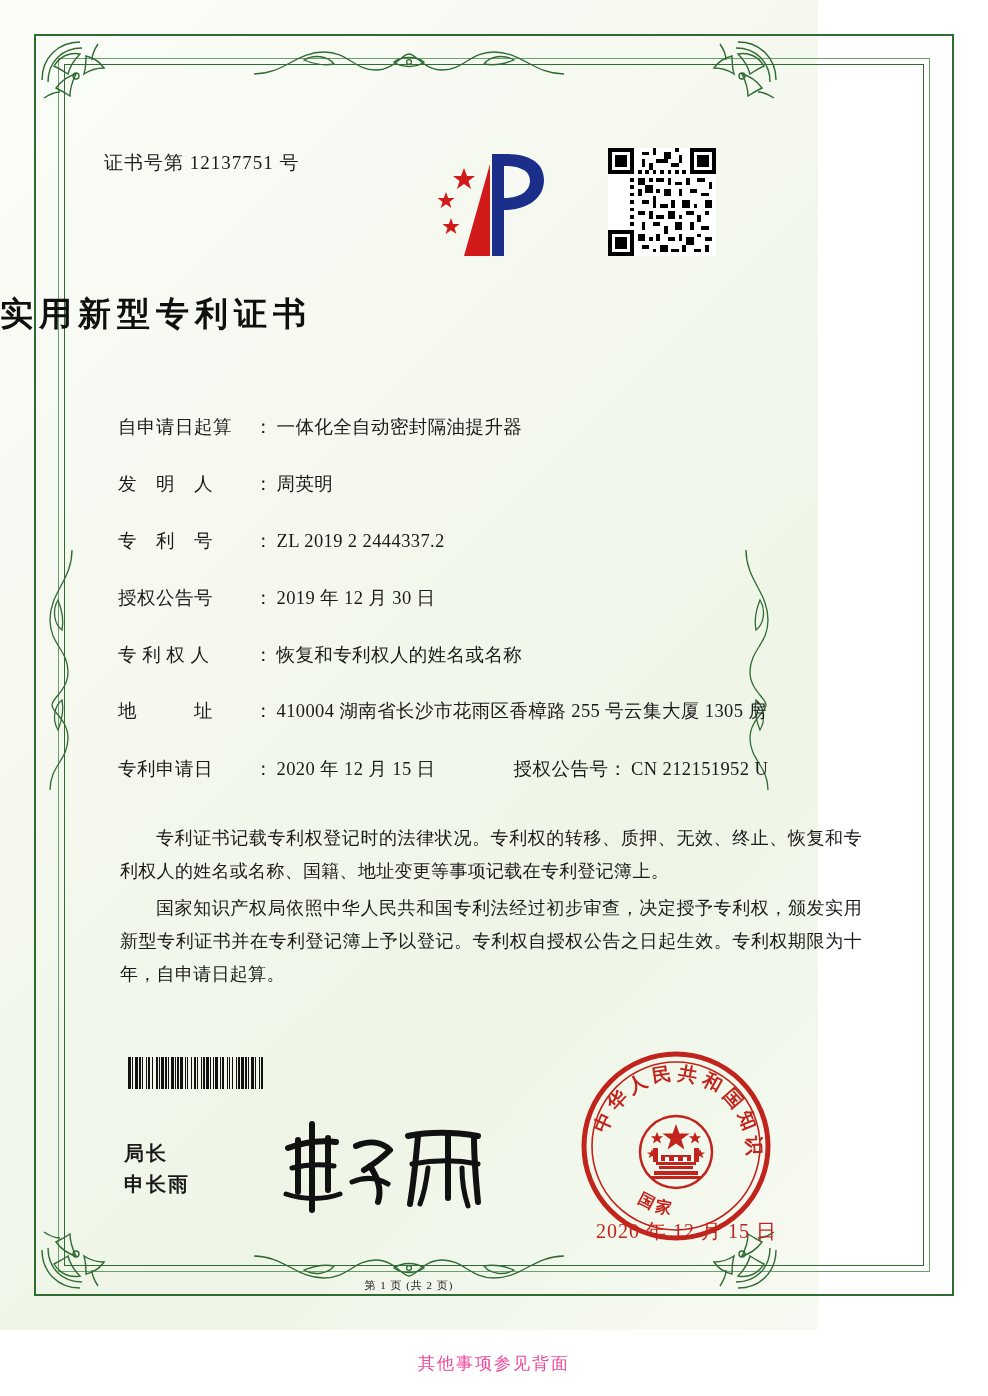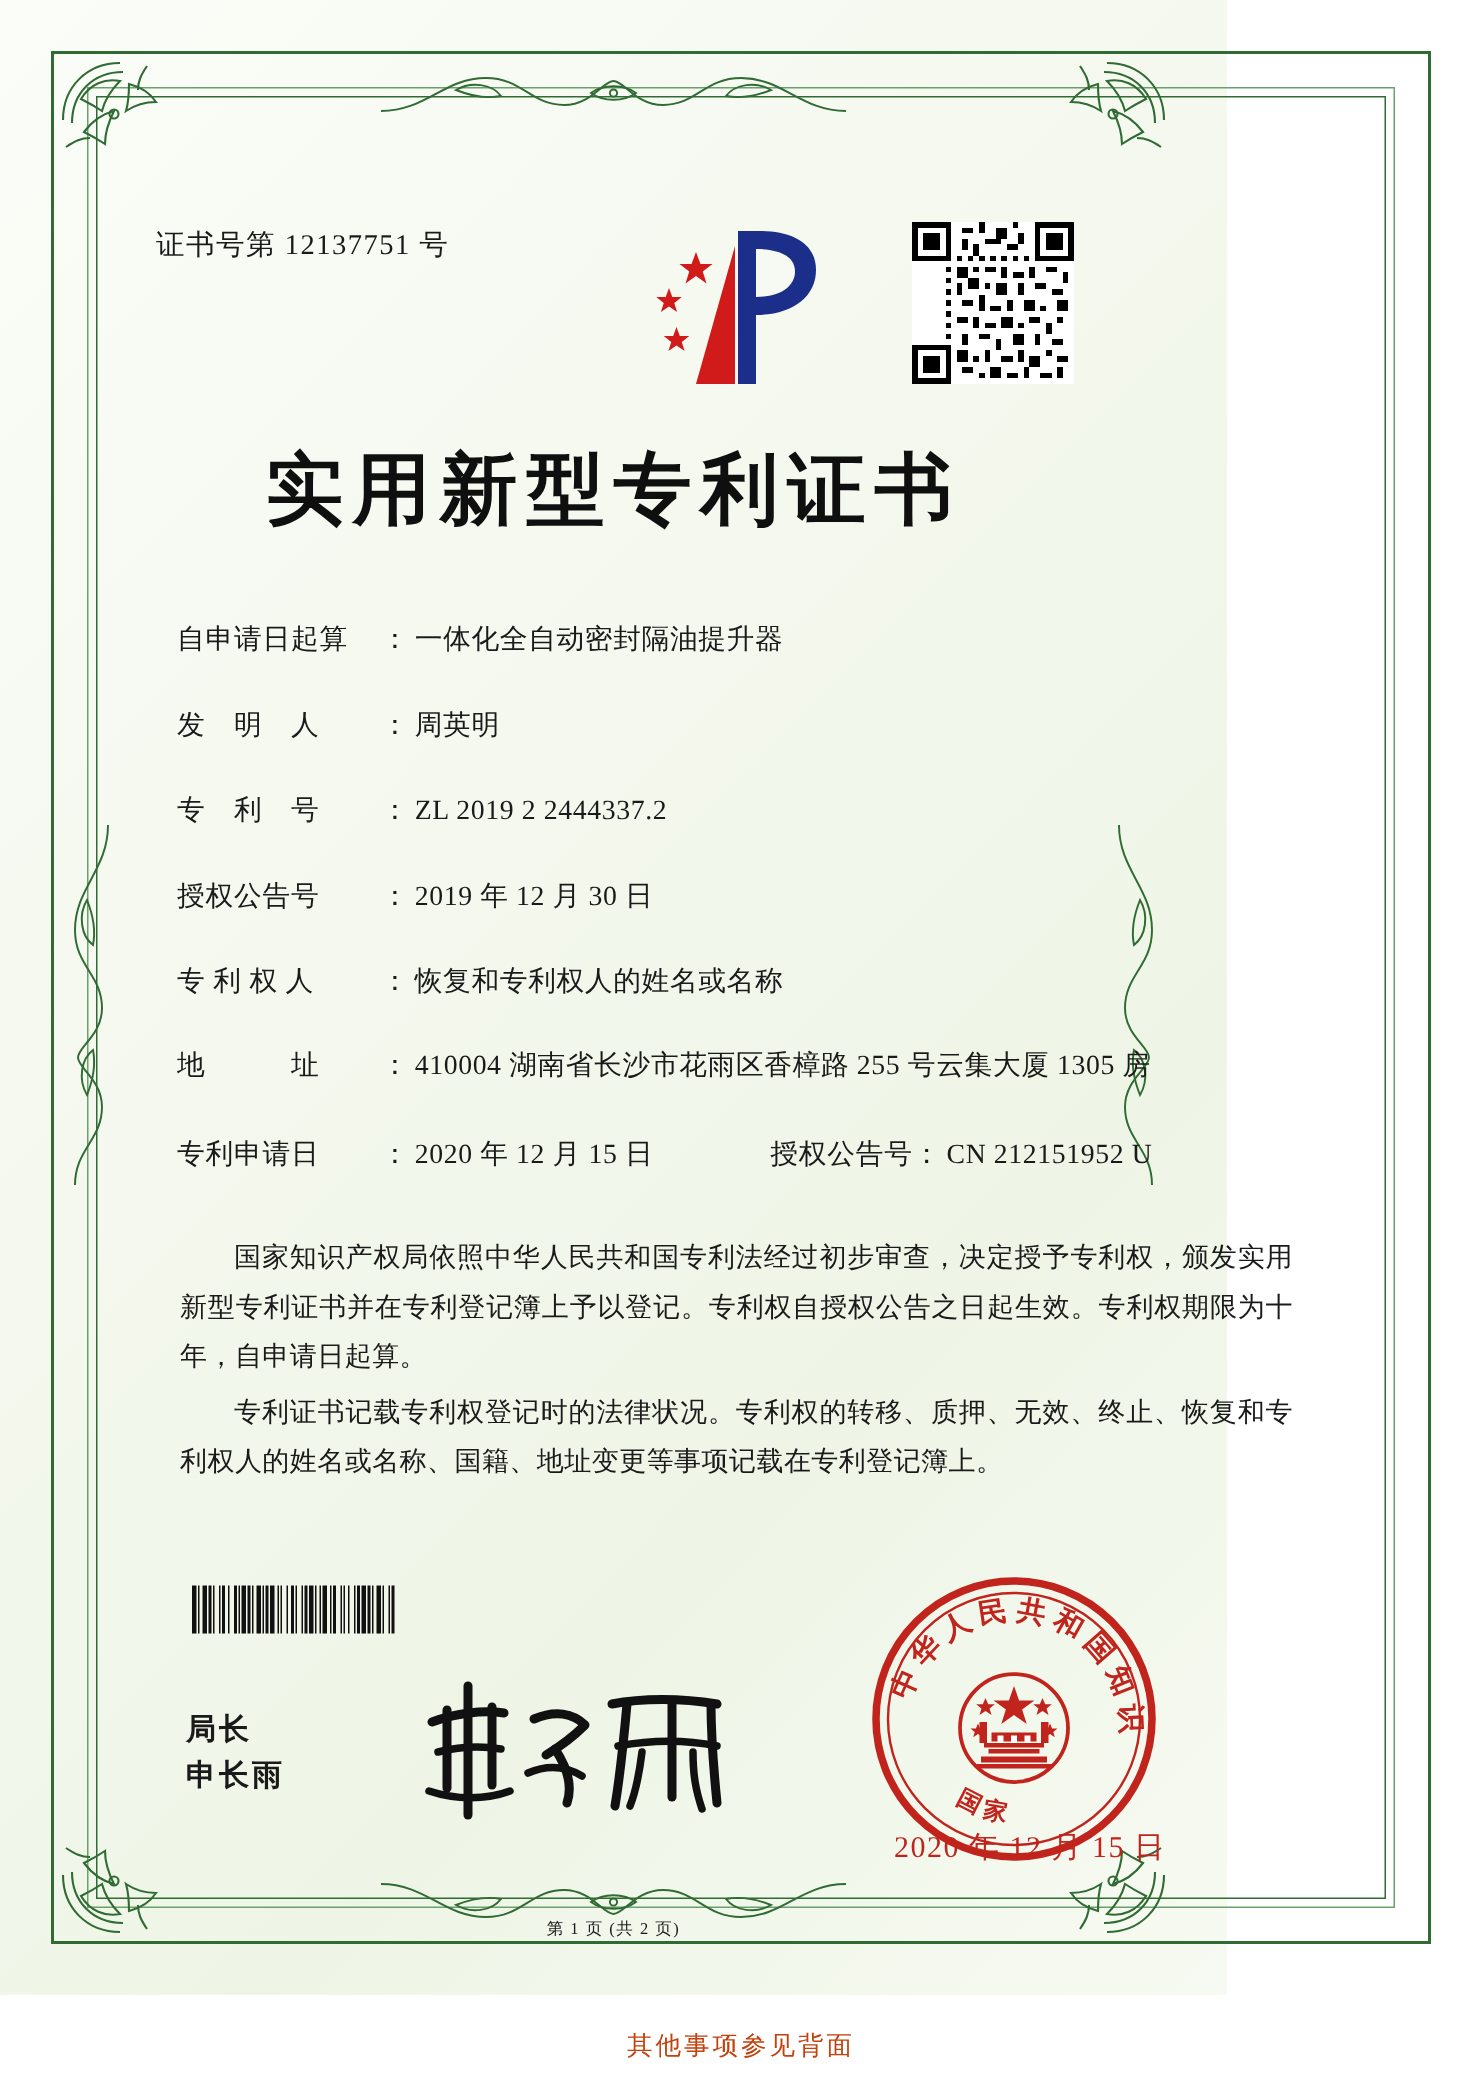--- a/index.html
+++ b/index.html
@@ -101,22 +101,21 @@
   .qr {
     position: absolute;
     right: 102px; top: 148px;
     width: 108px; height: 108px;
   }
 
   .cert-title {
     position: absolute;
     left: 0; right: 0;
     top: 292px;
-    text-align: center;
-    font-size: 52px;
+    font-size: 33px;
     font-weight: bold;
     letter-spacing: 6px;
     font-family: "DejaVu Serif", serif;
     color: #0f0f0f;
   }
 
   
   .fields {
     position: absolute;
     left: 118px; top: 415px;
@@ -213,21 +212,21 @@
     font-size: 11px;
     letter-spacing: 1px;
   }
   .page-foot {
     position: absolute;
     left: 0; right: 0;
     top: 1352px;
     text-align: center;
     font-size: 17px;
     letter-spacing: 2px;
-    color: #c2410c;
+    color: #ec4899;
   }
 </style>
 </head>
 <body>
 
 <div class="cert-page">
 
   <div class="border-outer"></div>
   <div class="border-hairline"></div>
   <div class="border-inner"></div>
@@ -490,22 +489,22 @@
       <span class="field-value">2020 年 12 月 15 日</span>
       <span class="split-second">
         <span class="field-label">授权公告号</span>
         <span class="field-colon">：</span>
         <span class="field-value">CN 212151952 U</span>
       </span>
     </div>
   </div>
 
   <div class="paras">
+    <p class="para">专利证书记载专利权登记时的法律状况。专利权的转移、质押、无效、终止、恢复和专利权人的姓名或名称、国籍、地址变更等事项记载在专利登记簿上。</p>
     <p class="para">国家知识产权局依照中华人民共和国专利法经过初步审查，决定授予专利权，颁发实用新型专利证书并在专利登记簿上予以登记。专利权自授权公告之日起生效。专利权期限为十年，自申请日起算。</p>
-    <p class="para">专利证书记载专利权登记时的法律状况。专利权的转移、质押、无效、终止、恢复和专利权人的姓名或名称、国籍、地址变更等事项记载在专利登记簿上。</p>
   </div>
 
   <div class="barcode" id="barcode">
       <i style="width:3px;background:#111"></i>
       <i style="width:1px;background:transparent"></i>
       <i style="width:1px;background:#111"></i>
       <i style="width:2px;background:transparent"></i>
       <i style="width:3px;background:#111"></i>
       <i style="width:1px;background:transparent"></i>
       <i style="width:2px;background:#111"></i>

